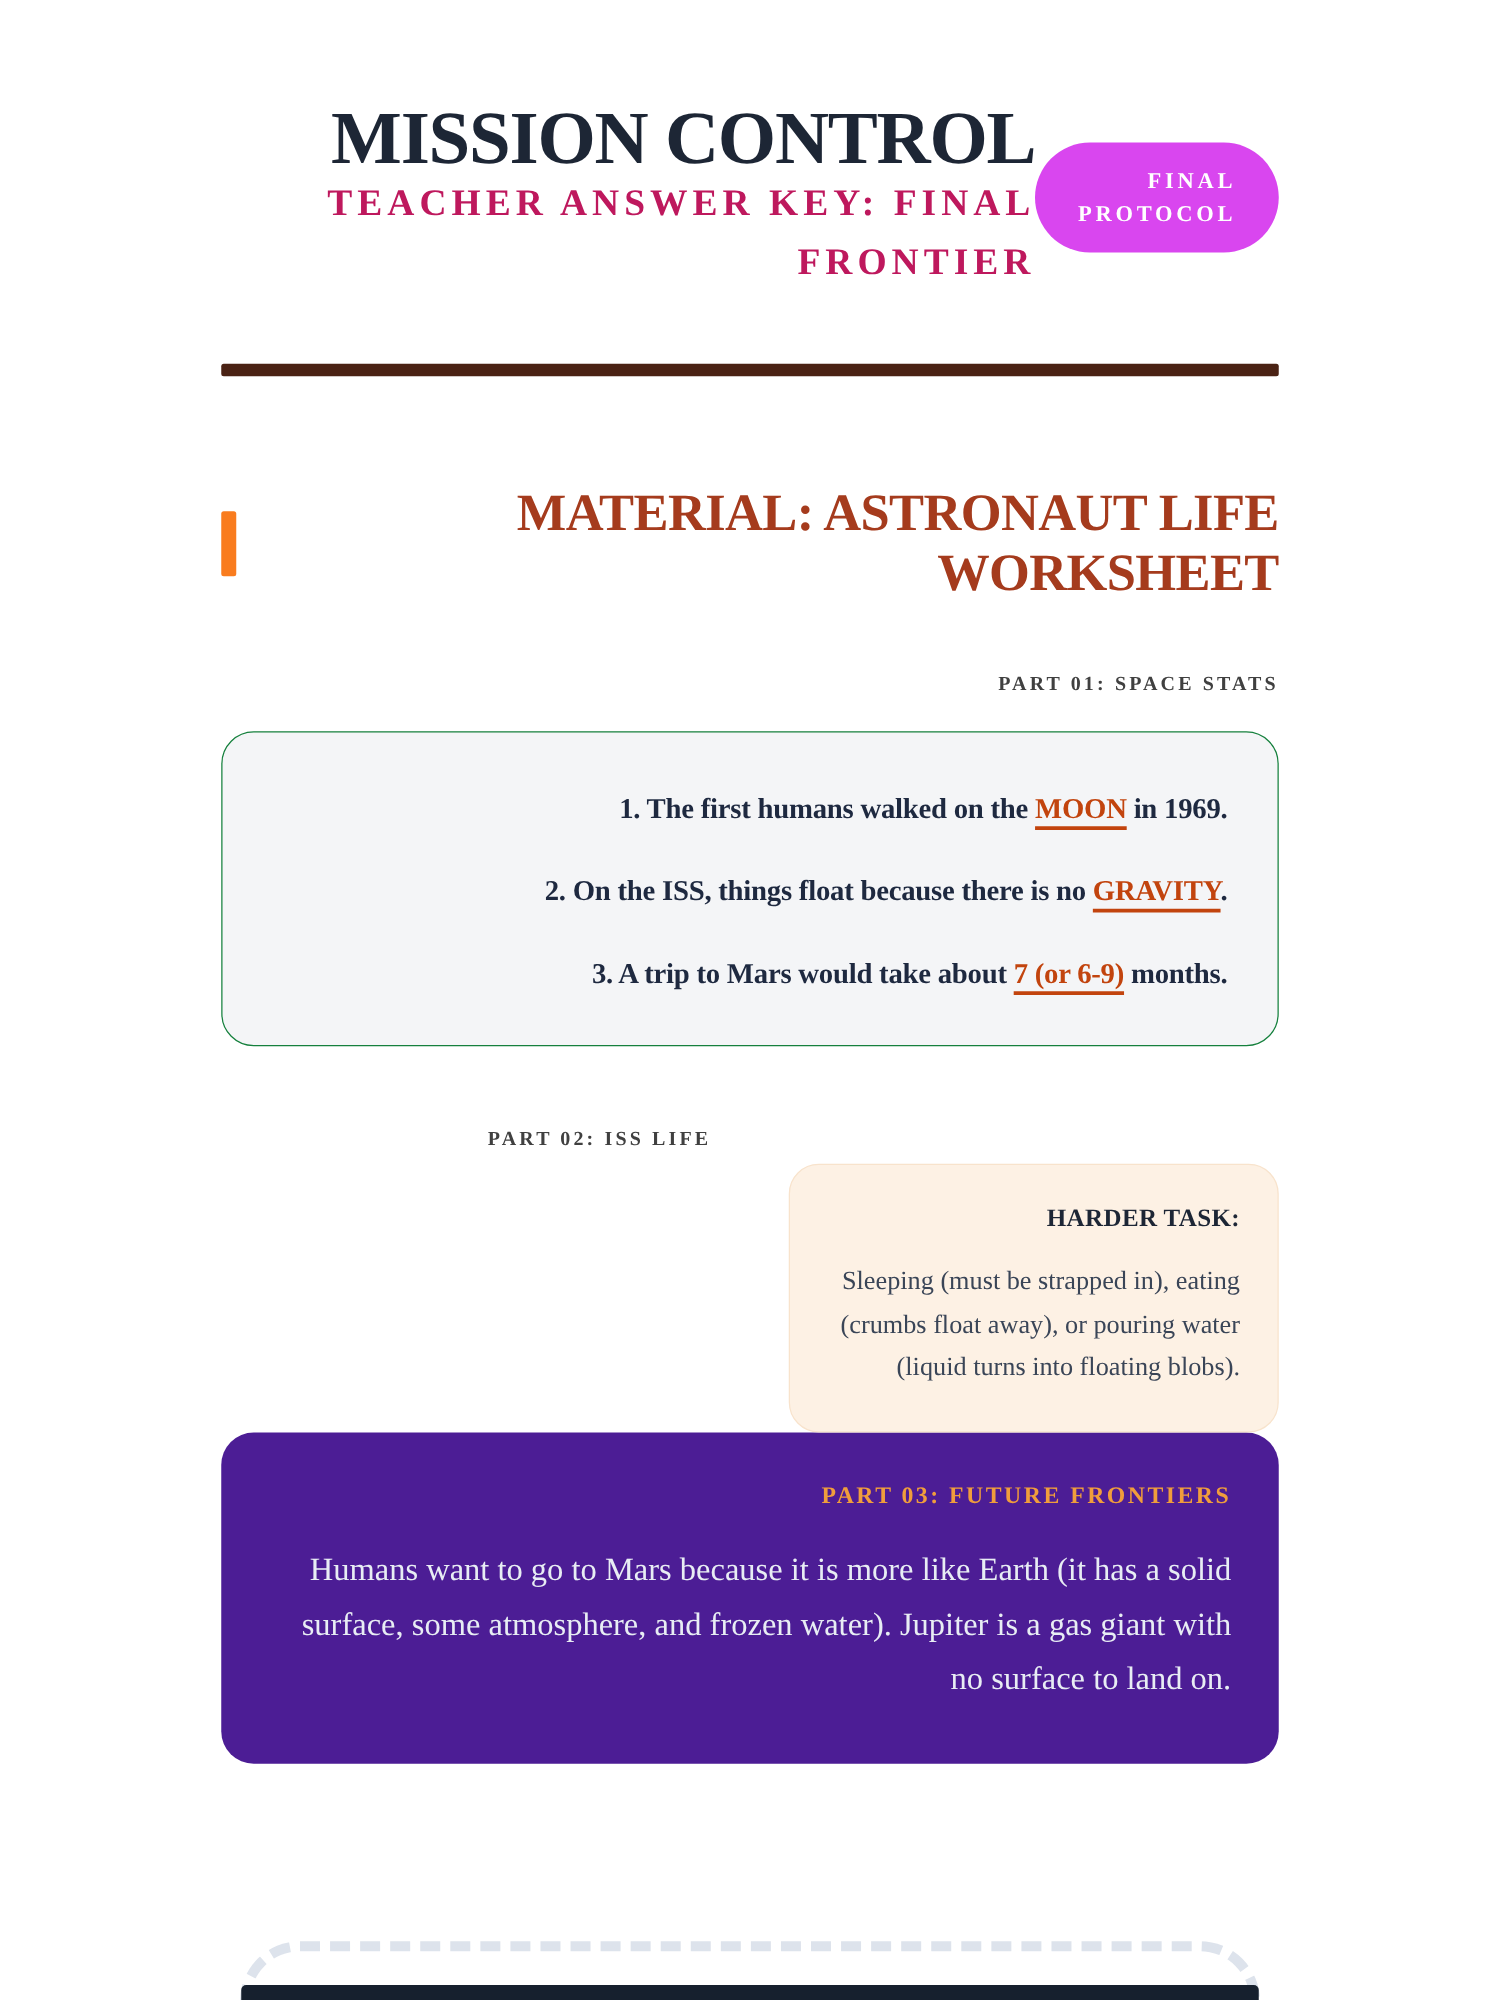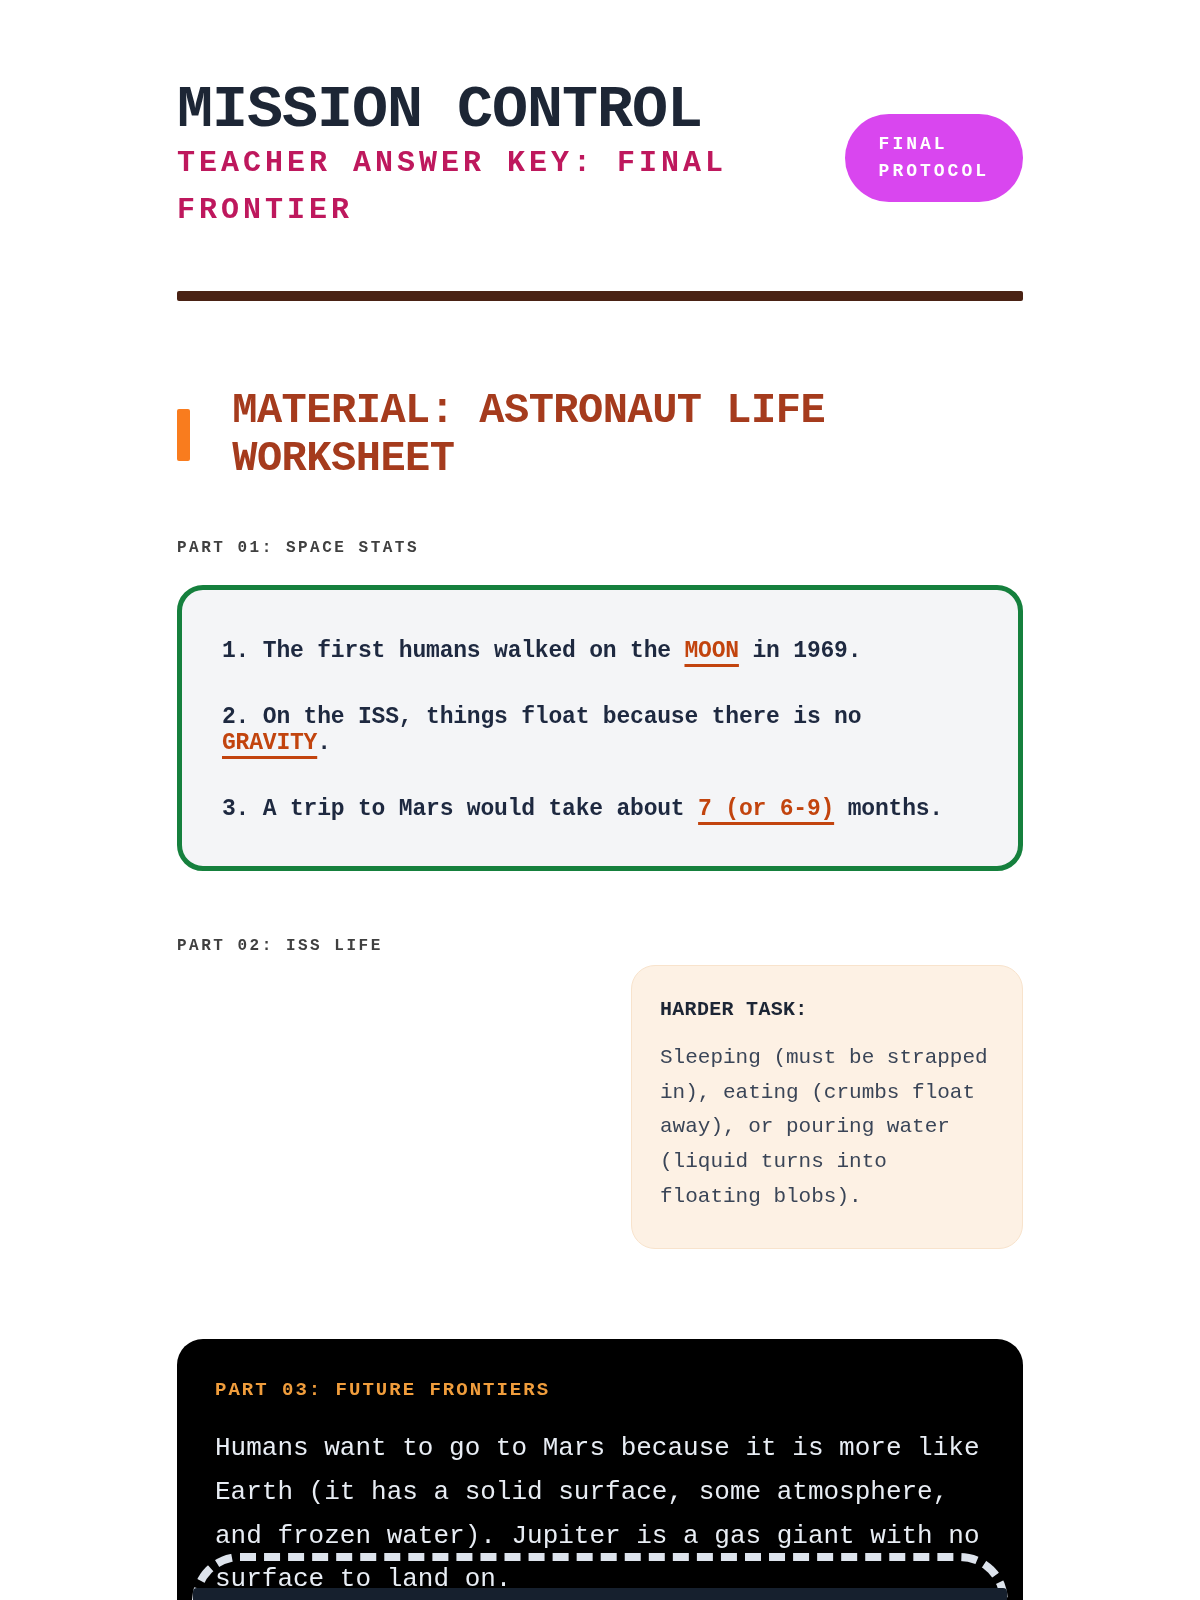--- a/index.html
+++ b/index.html
@@ -4,22 +4,23 @@
 <style>
   * { margin: 0; padding: 0; box-sizing: border-box; }
   html, body { background: #ffffff; }
   .page {
     position: relative;
     width: 1006px;
     height: 1600px;
     margin: 0 auto;
     background: #ffffff;
     overflow: hidden;
-    font-family: Liberation Mono, monospace;
+    font-family: Liberation Serif, serif;
     color: #1e2940;
+    text-align: right;
   }
   .content { padding: 0 80px; }
 
   
   .header {
     display: flex;
     justify-content: space-between;
     align-items: flex-start;
     margin-top: 80px;
   }
@@ -85,21 +86,21 @@
     font-weight: 700;
     letter-spacing: 2.5px;
     color: #404040;
   }
   .part-label.first { margin-top: 56px; }
 
   
   .stats-box {
     margin-top: 28px;
     background: #f4f5f7;
-    border: 5px solid #15803d;
+    border: 1px solid #15803d;
     border-radius: 26px;
     padding: 48px 40px 44px 40px;
   }
   .stat-item {
     font-size: 23px;
     font-weight: 700;
     letter-spacing: -0.2px;
     color: #1e2940;
   }
   .stat-item + .stat-item { margin-top: 40px; }
@@ -133,22 +134,21 @@
   }
   .peach-body {
     margin-top: 20px;
     font-size: 21px;
     line-height: 1.65;
     color: #3a4557;
   }
 
   
   .dark-box {
-    margin-top: 90px;
-    background: #000000;
+    background: #4c1d95;
     border-radius: 26px;
     padding: 40px 38px 46px 38px;
   }
   .dark-label {
     font-size: 19px;
     font-weight: 700;
     letter-spacing: 2px;
     color: #f09d3c;
   }
   .dark-body {

